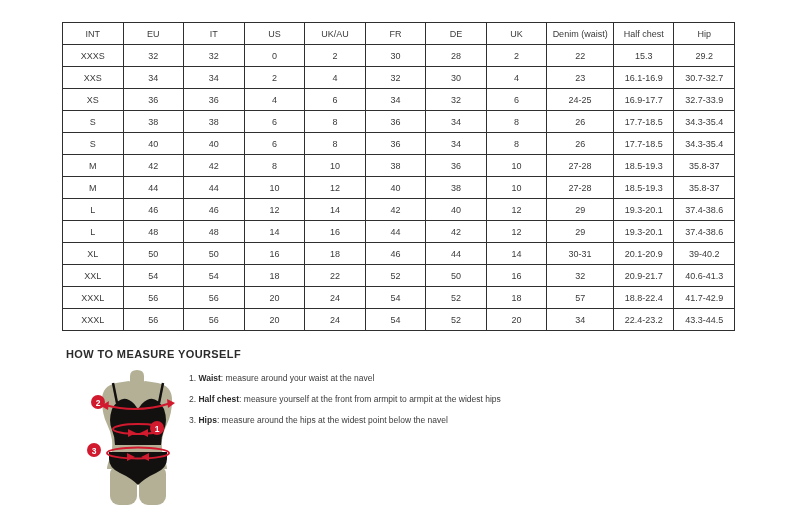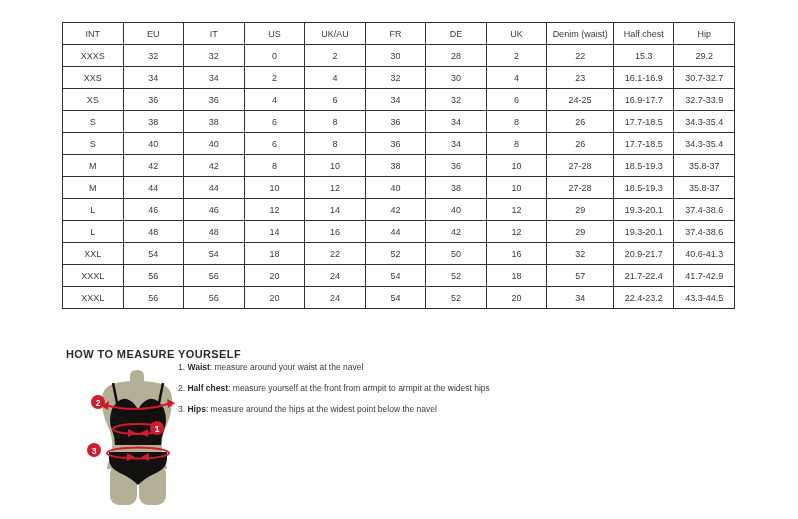--- a/index.html
+++ b/index.html
@@ -47,21 +47,21 @@
     top: 348px;
     font-size: 11px;
     font-weight: 700;
     letter-spacing: 0.4px;
     color: #2b2b2b;
   }
   .measure-list {
     position: absolute;
     left: 178px;
     top: 363px;
-    margin: 0;
+    margin: 11px;
     padding: 0;
     list-style: none;
     font-size: 8.5px;
     color: #3b3b3b;
   }
   .measure-list li {
     line-height: 9px;
     margin-bottom: 12px;
     white-space: nowrap;
   }
@@ -221,20 +221,33 @@
         <td>14</td>
         <td>16</td>
         <td>44</td>
         <td>42</td>
         <td>12</td>
         <td>29</td>
         <td>19.3-20.1</td>
         <td>37.4-38.6</td>
       </tr>
       <tr>
+        <td>XL</td>
+        <td>50</td>
+        <td>50</td>
+        <td>16</td>
+        <td>18</td>
+        <td>46</td>
+        <td>44</td>
+        <td>14</td>
+        <td>30-31</td>
+        <td>20.1-20.9</td>
+        <td>39-40.2</td>
+      </tr>
+      <tr>
         <td>XXL</td>
         <td>54</td>
         <td>54</td>
         <td>18</td>
         <td>22</td>
         <td>52</td>
         <td>50</td>
         <td>16</td>
         <td>32</td>
         <td>20.9-21.7</td>
@@ -243,21 +256,21 @@
       <tr>
         <td>XXXL</td>
         <td>56</td>
         <td>56</td>
         <td>20</td>
         <td>24</td>
         <td>54</td>
         <td>52</td>
         <td>18</td>
         <td>57</td>
-        <td>21.7-22.4</td>
+        <td>18.8-22.4</td>
         <td>41.7-42.9</td>
       </tr>
       <tr>
         <td>XXXL</td>
         <td>56</td>
         <td>56</td>
         <td>20</td>
         <td>24</td>
         <td>54</td>
         <td>52</td>

